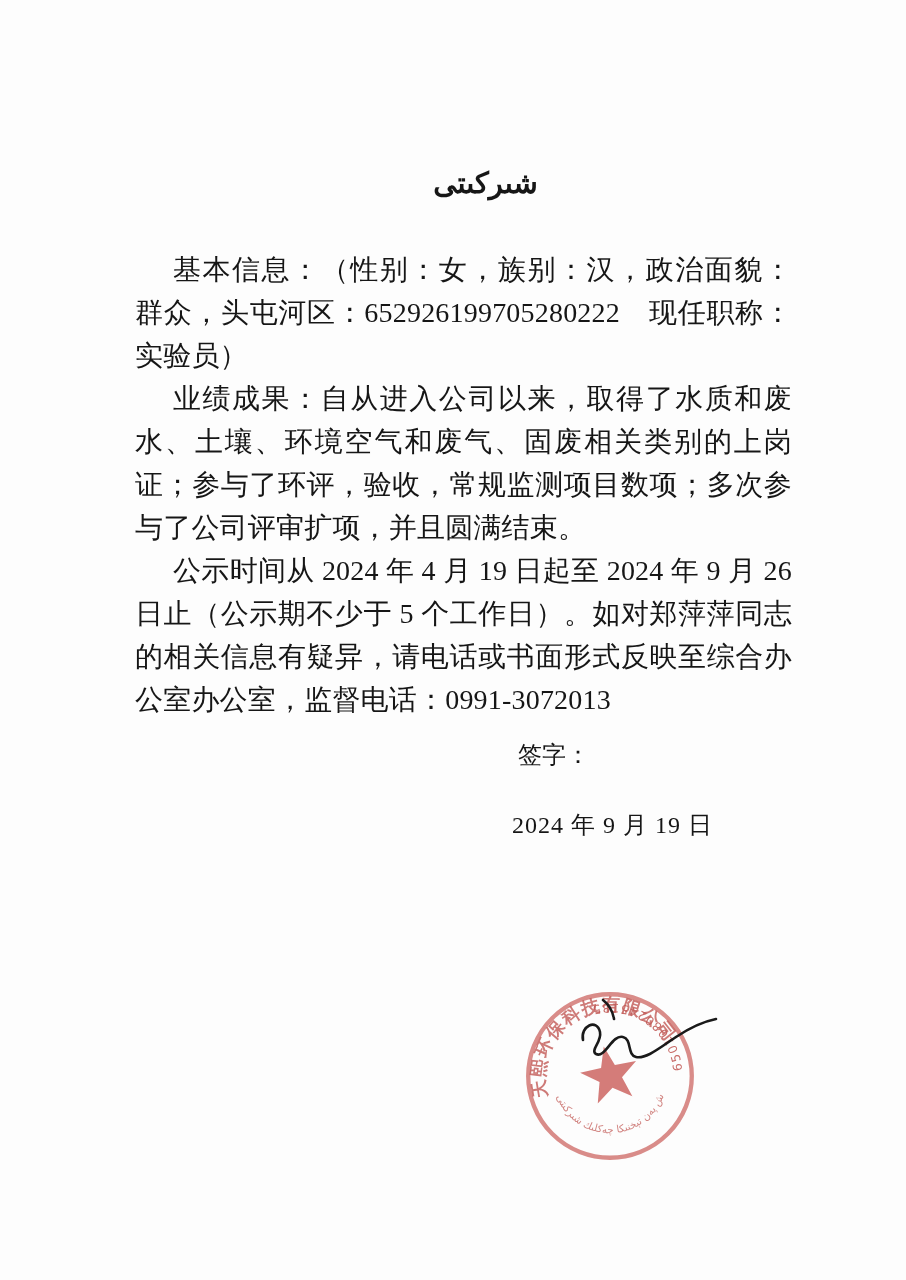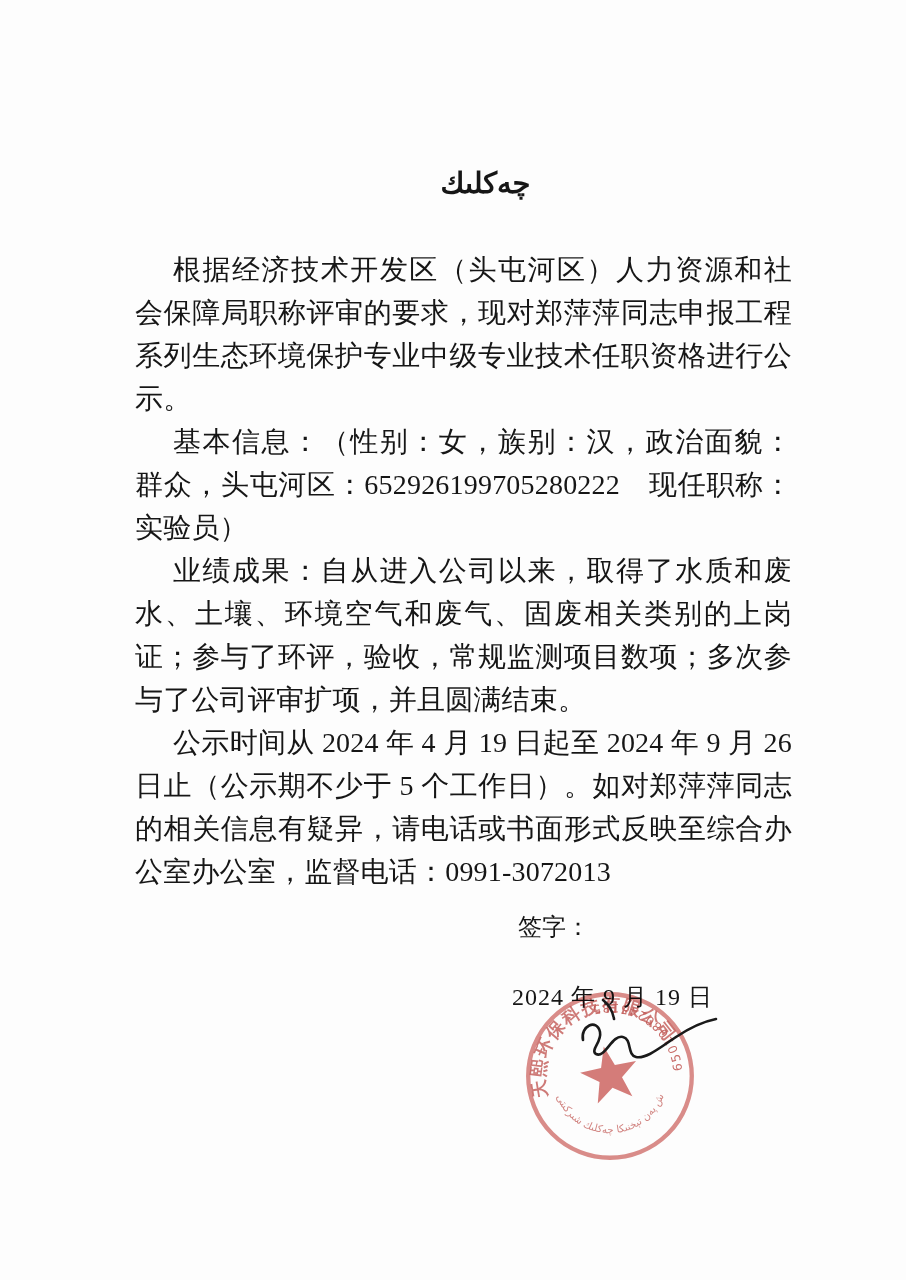--- a/index.html
+++ b/index.html
@@ -76,24 +76,23 @@
     z-index: 6;
     pointer-events: none;
   }
 </style>
 </head>
 <body>
 
 <div class="sheet">
 
   <div class="doc">
-    <h1 class="title">چەكلىك</h1>
+    <h1 class="title">شىركىتى</h1>
 
     <div class="body-text">
-      <p>根据经济技术开发区（头屯河区）人力资源和社会保障局职称评审的要求，现对郑萍萍同志申报工程系列生态环境保护专业中级专业技术任职资格进行公示。</p>
       <p>基本信息：（性别：女，族别：汉，政治面貌：群众，头屯河区：652926199705280222　现任职称：实验员）</p>
       <p>业绩成果：自从进入公司以来，取得了水质和废水、土壤、环境空气和废气、固废相关类别的上岗证；参与了环评，验收，常规监测项目数项；多次参与了公司评审扩项，并且圆满结束。</p>
       <p>公示时间从 2024 年 4 月 19 日起至 2024 年 9 月 26 日止（公示期不少于 5 个工作日）。如对郑萍萍同志的相关信息有疑异，请电话或书面形式反映至综合办公室办公室，监督电话：0991-3072013</p>
     </div>
 
     <div class="sig-row">
       <span>签字：</span>
     </div>
 
     <div class="date-row">2024 年 9 月 19 日</div>

